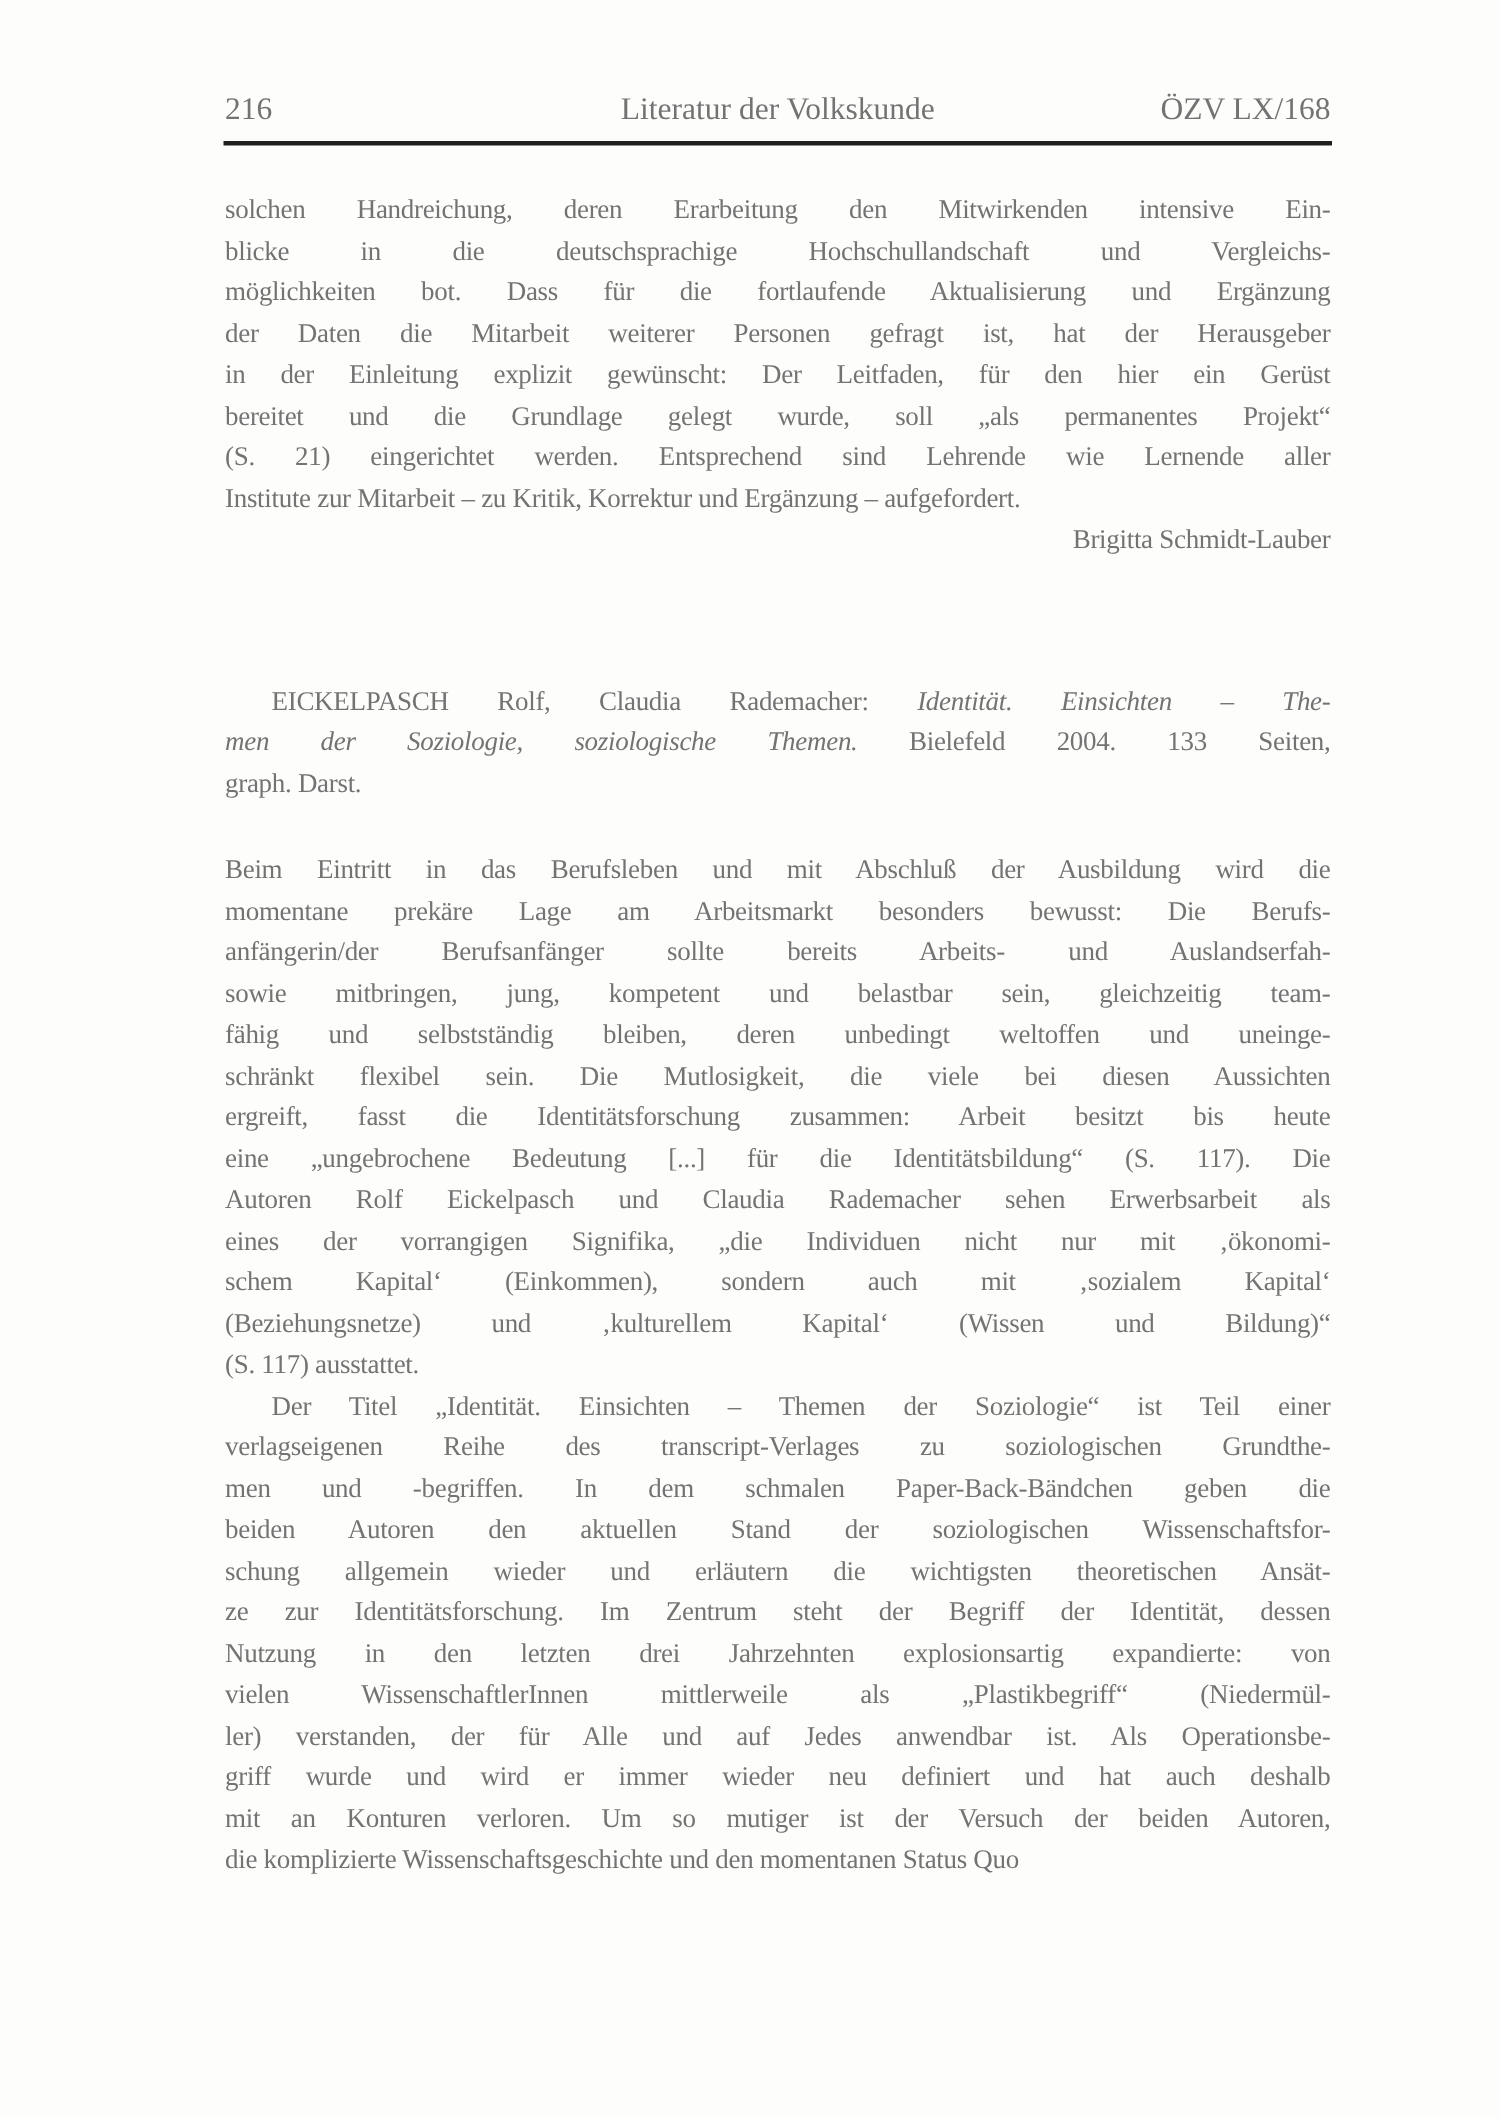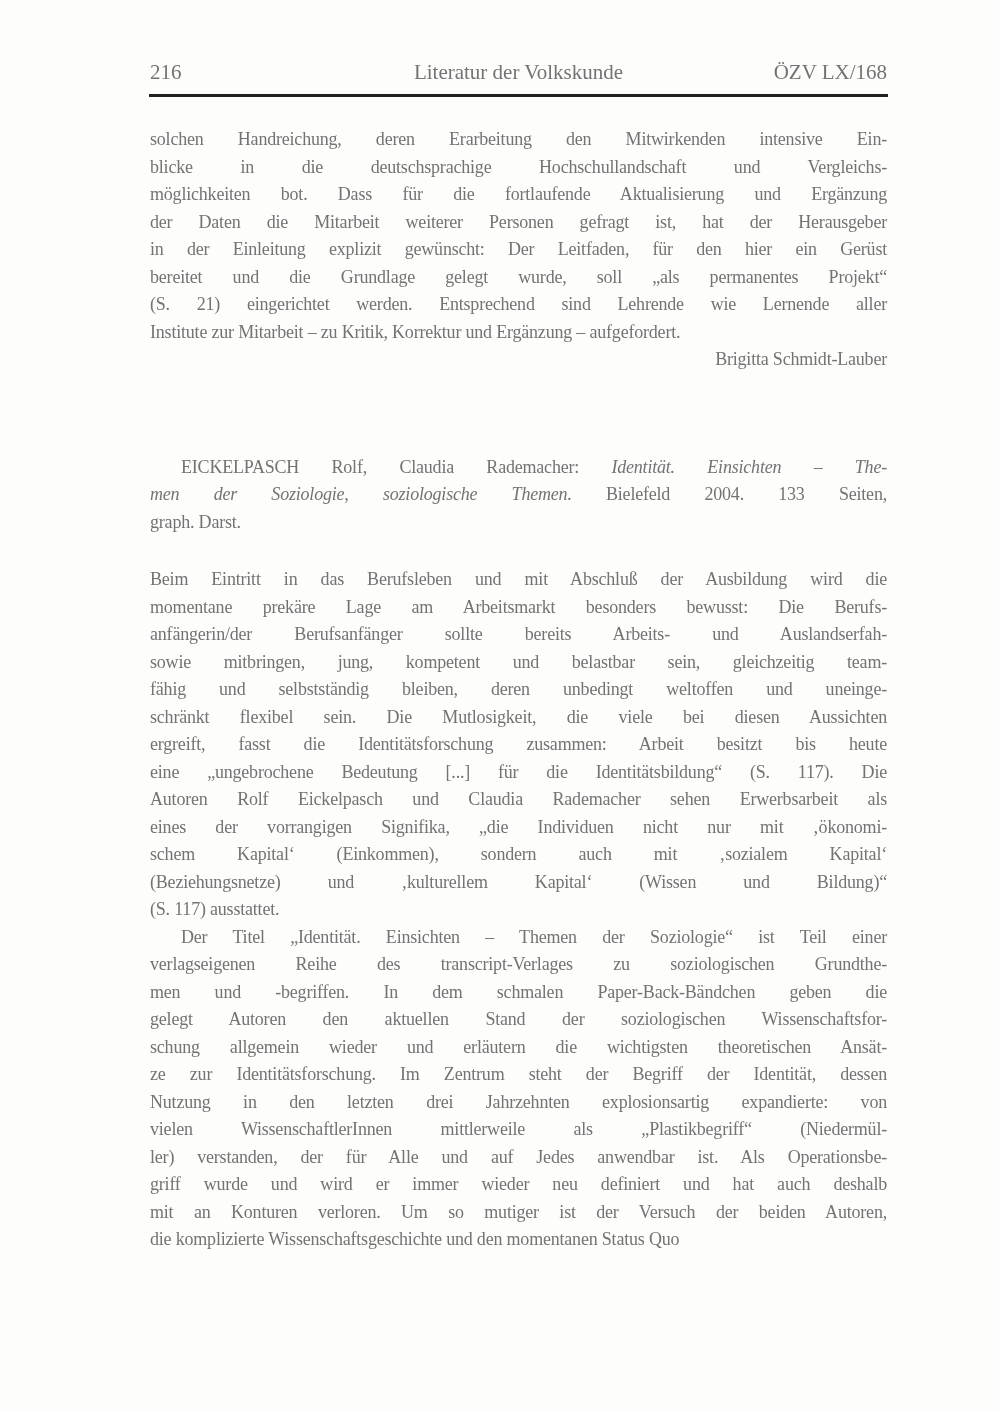--- a/index.html
+++ b/index.html
@@ -102,21 +102,21 @@
         <div class="line">eines der vorrangigen Signifika, „die Individuen nicht nur mit ‚ökonomi-</div>
         <div class="line">schem Kapital‘ (Einkommen), sondern auch mit ‚sozialem Kapital‘</div>
         <div class="line">(Beziehungsnetze) und ‚kulturellem Kapital‘ (Wissen und Bildung)“</div>
         <div class="line last-line">(S. 117) ausstattet.</div>
       </div>
 
     <div class="para para-body2">
         <div class="line">Der Titel „Identität. Einsichten – Themen der Soziologie“ ist Teil einer</div>
         <div class="line">verlagseigenen Reihe des transcript-Verlages zu soziologischen Grundthe-</div>
         <div class="line">men und -begriffen. In dem schmalen Paper-Back-Bändchen geben die</div>
-        <div class="line">gelegt Autoren den aktuellen Stand der soziologischen Wissenschaftsfor-</div>
+        <div class="line">beiden Autoren den aktuellen Stand der soziologischen Wissenschaftsfor-</div>
         <div class="line">schung allgemein wieder und erläutern die wichtigsten theoretischen Ansät-</div>
         <div class="line">ze zur Identitätsforschung. Im Zentrum steht der Begriff der Identität, dessen</div>
         <div class="line">Nutzung in den letzten drei Jahrzehnten explosionsartig expandierte: von</div>
         <div class="line">vielen WissenschaftlerInnen mittlerweile als „Plastikbegriff“ (Niedermül-</div>
         <div class="line">ler) verstanden, der für Alle und auf Jedes anwendbar ist. Als Operationsbe-</div>
         <div class="line">griff wurde und wird er immer wieder neu definiert und hat auch deshalb</div>
         <div class="line">mit an Konturen verloren. Um so mutiger ist der Versuch der beiden Autoren,</div>
         <div class="line last-line">die komplizierte Wissenschaftsgeschichte und den momentanen Status Quo</div>
       </div>
 

